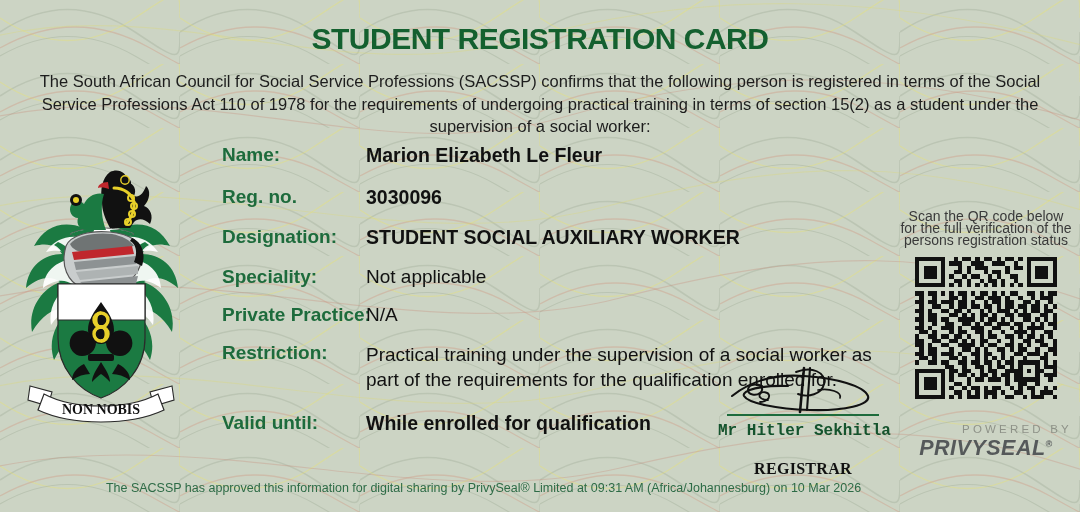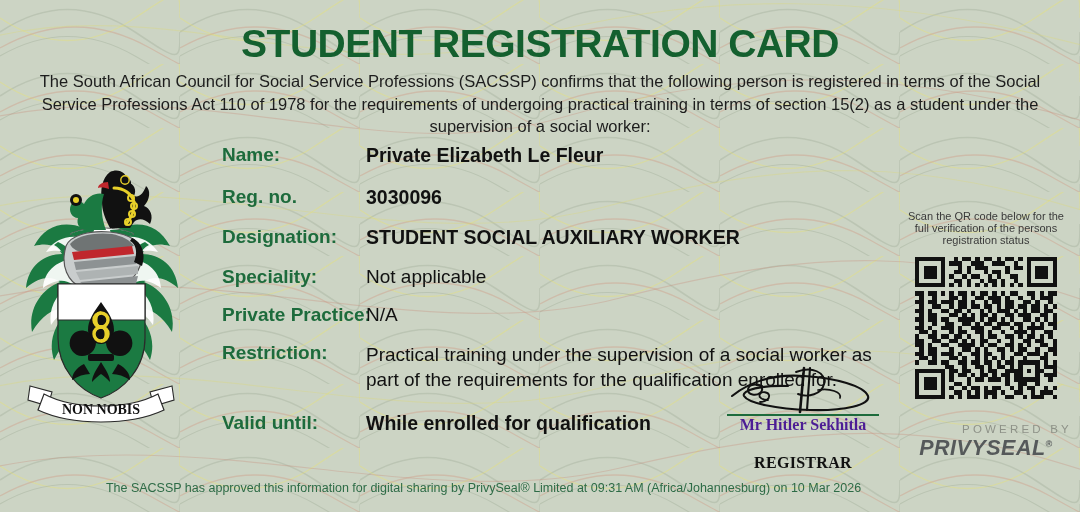--- a/index.html
+++ b/index.html
@@ -14,21 +14,21 @@
     position:absolute; inset:0;
     width:1080px; height:512px;
     overflow:hidden;
   }
   #bg-waves{ position:absolute; inset:0; width:1080px; height:512px; z-index:0; }
 
   
   .title{
     position:absolute; top:22px; left:0; width:1080px;
     text-align:center;
-    font-size:39px; font-weight:bold;
+    font-size:30px; font-weight:bold;
     letter-spacing:-0.5px;
     color:#14602f;
     z-index:3;
   }
   .intro{
     position:absolute; top:70px; left:34px; width:1012px;
     text-align:center;
     font-size:16.5px; line-height:22.5px;
     color:#1d1d1d;
     z-index:3;
@@ -58,34 +58,34 @@
   .r-spec{ top:122px; }
   .r-priv{ top:160px; }
   .r-restr{ top:198px; }
   .r-valid{ top:268px; }
 
   
   #sig-block{ position:absolute; left:718px; top:366px; width:170px; z-index:3; text-align:center; }
   #sig-svg{ display:block; width:170px; height:48px; }
   .sig-line{ width:152px; height:2px; background:#1d6b3c; margin:0 auto; }
   .sig-name{
-    font-family:Liberation Serif, serif;
-    font-size:16px; font-weight:bold; color:#4c1d95;
-    margin-top:0; white-space:nowrap;
+    font-family:Liberation Mono, monospace;
+    font-size:16px; font-weight:bold; color:#14532d;
+    margin-top:6px; white-space:nowrap;
   }
   .sig-role{
     font-family:"Liberation Serif", serif;
     font-size:16px; font-weight:bold; color:#111;
     margin-top:20px; letter-spacing:0.3px;
   }
 
   
   #qr-panel{ position:absolute; left:900px; top:210px; width:172px; z-index:3; text-align:center; }
   .qr-caption{
-    font-size:11px; line-height:12px; color:#3a3a3a;
+    font-size:14px; line-height:12px; color:#3a3a3a;
   }
   #qr-code{
     width:142px; height:142px;
     margin:11px auto 0;
     display:block;
     background:#cdd5c5;
   }
   .ps-powered{
     margin-top:24px;
     font-size:11.5px; letter-spacing:3.2px; color:#8e9288;
@@ -235,21 +235,21 @@
       <path d="M158 244 L136 250 L140 264 L160 258 Z" fill="#ffffff" stroke="#2a2a2a" stroke-width="1.1"></path>
       <path d="M30 252 C 60 268, 114 268, 144 252 L150 268 C 116 284, 58 284, 24 268 Z" fill="#ffffff" stroke="#2a2a2a" stroke-width="1.2"></path>
       <text x="87" y="272" text-anchor="middle" font-family="Liberation Serif, serif" font-size="14" font-weight="bold" fill="#111111">NON  NOBIS</text>
     </g>
   </svg>
 
   <div id="fields">
 
     <div class="row r-name">
       <span class="lbl">Name:</span>
-      <span class="val bold big">Private Elizabeth Le Fleur</span>
+      <span class="val bold big">Marion Elizabeth Le Fleur</span>
     </div>
 
     <div class="row r-reg">
       <span class="lbl">Reg. no.</span>
       <span class="val bold big">3030096</span>
     </div>
 
     <div class="row r-desig">
       <span class="lbl">Designation:</span>
       <span class="val bold big">STUDENT SOCIAL AUXILIARY WORKER</span>

